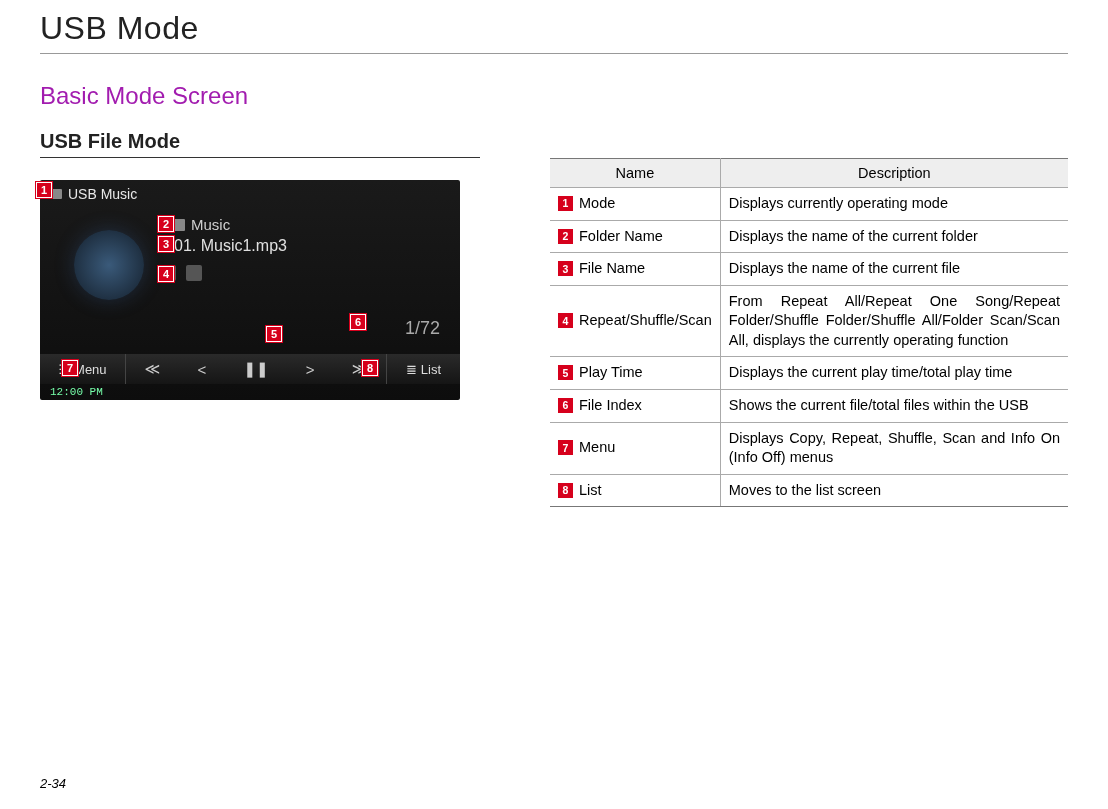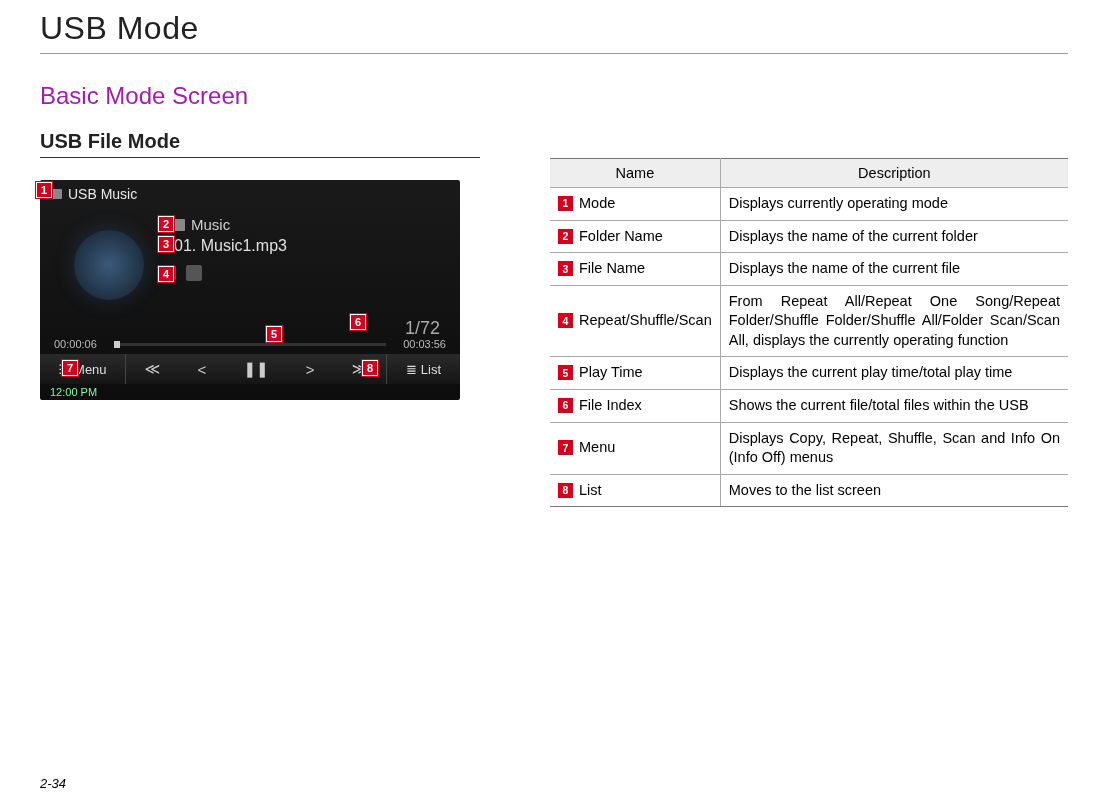--- a/index.html
+++ b/index.html
@@ -99,21 +99,21 @@
     position:absolute; left:0; right:0; bottom:16px;
     height:30px; display:flex; align-items:center;
     background:linear-gradient(180deg,#2a2a2a,#151515);
     font-size:13px; color:#ddd;
   }
   .ss-menu-btn { width:86px; display:flex;align-items:center;justify-content:center;gap:4px;border-right:1px solid #444;height:100%; }
   .ss-list-btn { width:74px; display:flex;align-items:center;justify-content:center;gap:4px;border-left:1px solid #444;height:100%; }
   .ss-transport { flex:1; display:flex; justify-content:space-around; align-items:center; }
   .ss-t-btn { font-size:15px; color:#ccc; }
 
-  .ss-clock { position:absolute; left:10px; bottom:2px; font-size:11px; color:#7fa; }
+  .ss-clock { position:absolute; left:10px; bottom:2px; font-size:11px; color:#7fa;font-family:Liberation Mono, monospace; }
 
   
   .co {
     position:absolute;
     width:16px;height:16px;
     background:#d6001c;
     color:#fff;
     font-size:11px;
     font-weight:bold;
     display:flex;align-items:center;justify-content:center;
@@ -207,25 +207,20 @@
             <span>01. Music1.mp3</span>
           </div>
           <div class="ss-icons-row">
             <span class="ss-small-ico"></span>
             <span class="ss-small-ico"></span>
           </div>
         </div>
 
         <div class="ss-index">1/72</div>
 
-        <div class="ss-progress">
-          <span class="cur">00:00:06</span>
-          <span class="track"></span>
-          <span class="tot">00:03:56</span>
-        </div>
 
         <div class="ss-bottom">
           <div class="ss-menu-btn">
             <span>☰</span>
             <span>Menu</span>
           </div>
           <div class="ss-transport">
             <span class="ss-t-btn">≪</span>
             <span class="ss-t-btn">&lt;</span>
             <span class="ss-t-btn">❚❚</span>

